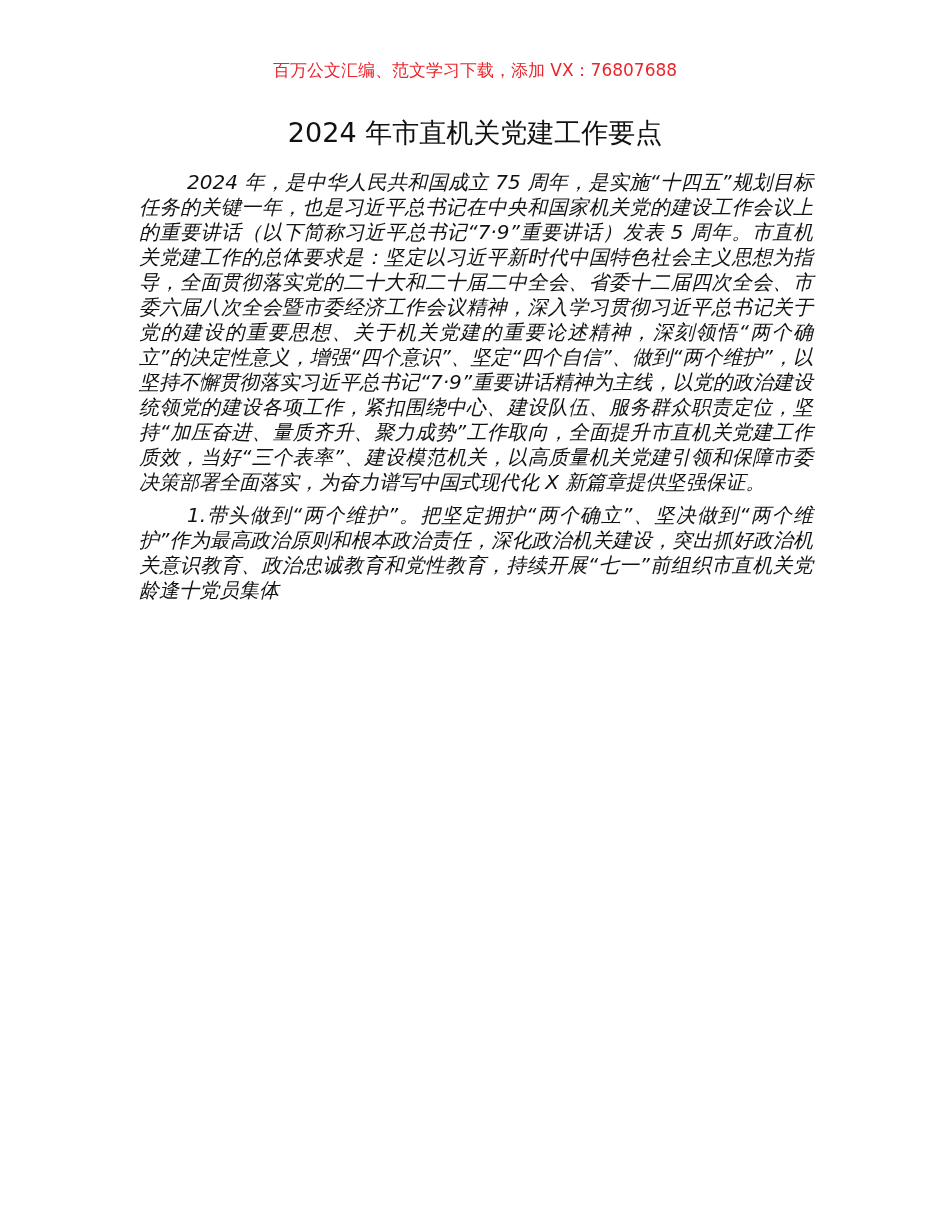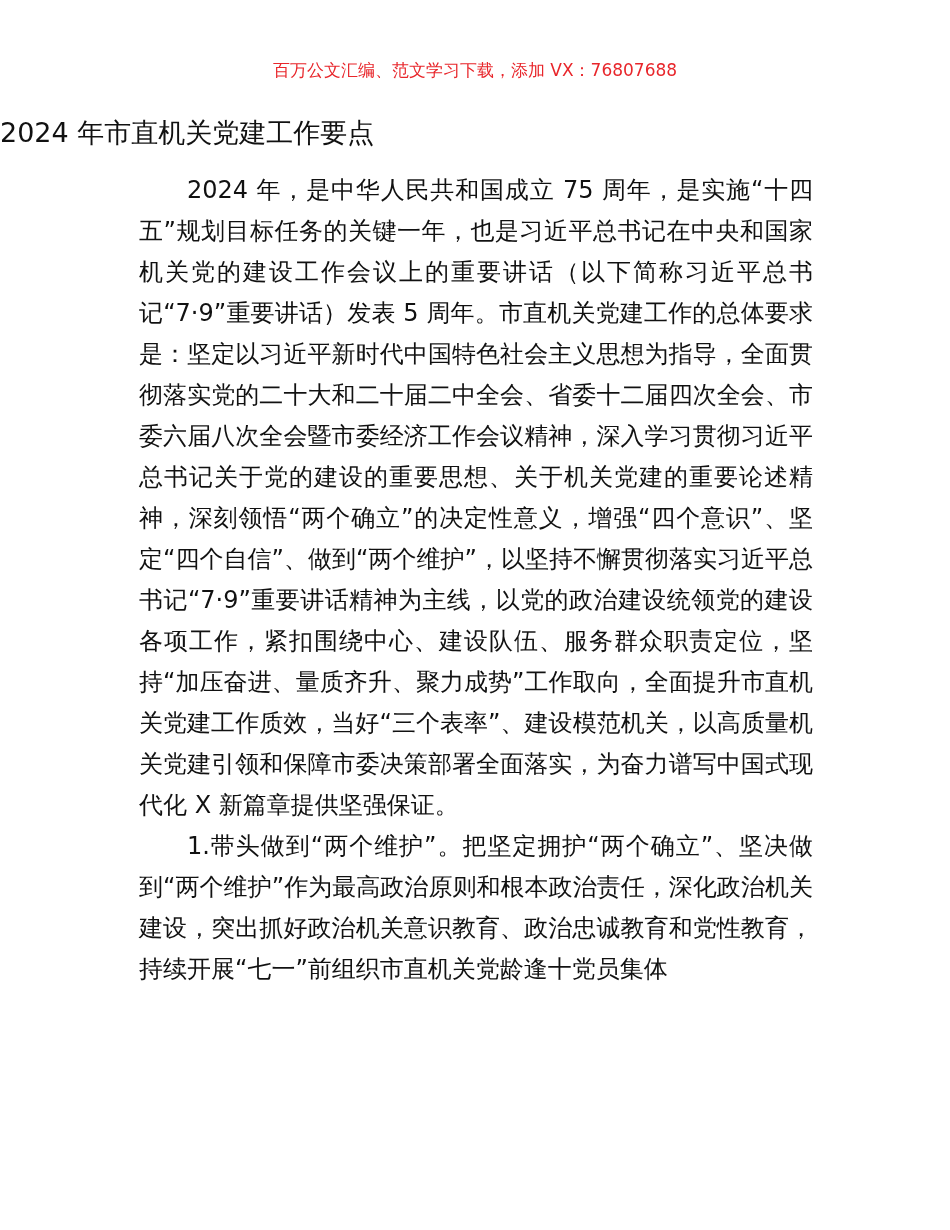--- a/index.html
+++ b/index.html
@@ -32,48 +32,50 @@
       font-size: 17px;
       line-height: 26px;
       color: #e8262b;
       letter-spacing: 0px;
     }
     .doc-title {
       position: absolute;
       top: 113px;
       left: 0;
       width: 950px;
+      text-align: center;
       font-size: 27px;
       line-height: 40px;
       color: #111111;
     }
     .body-text {
       position: absolute;
       left: 139px;
       width: 674px;
       top: 170px;
     }
     .para {
       margin: 0;
-      font-size: 24px;
-      line-height: 41px;
+      font-size: 20px;
+      line-height: 25px;
       text-indent: 48px;
       text-align: justify;
       text-align-last: left;
       word-break: break-all;
       letter-spacing: 0px;
+      font-style: italic;
     }
     .section-heading {
       margin: 7px 0 6px 0;
       font-size: 24px;
       line-height: 38.5px;
       text-indent: 48px;
     }
     .sub-para {
-      margin-top: 0;
+      margin-top: 8px;
     }
   </style>
 </head>
 <body>
 
 <div class="page">
 
   <div class="watermark">百万公文汇编、范文学习下载，添加 VX：76807688</div>
 
   <div class="doc-title">2024 年市直机关党建工作要点</div>

